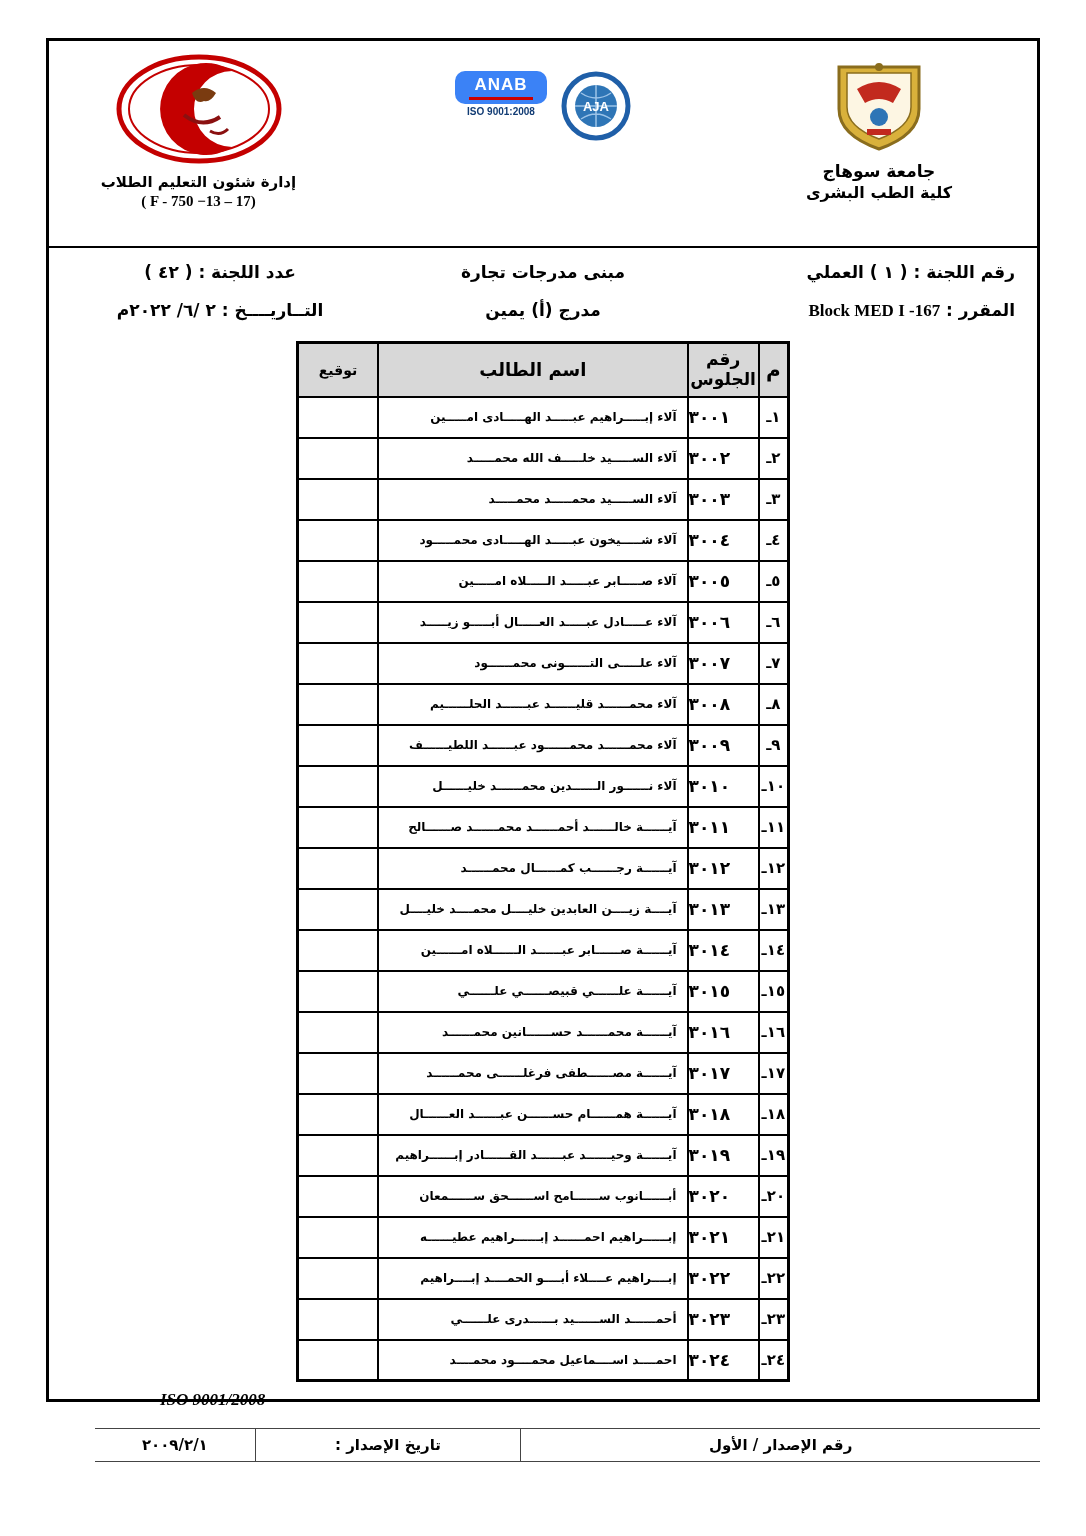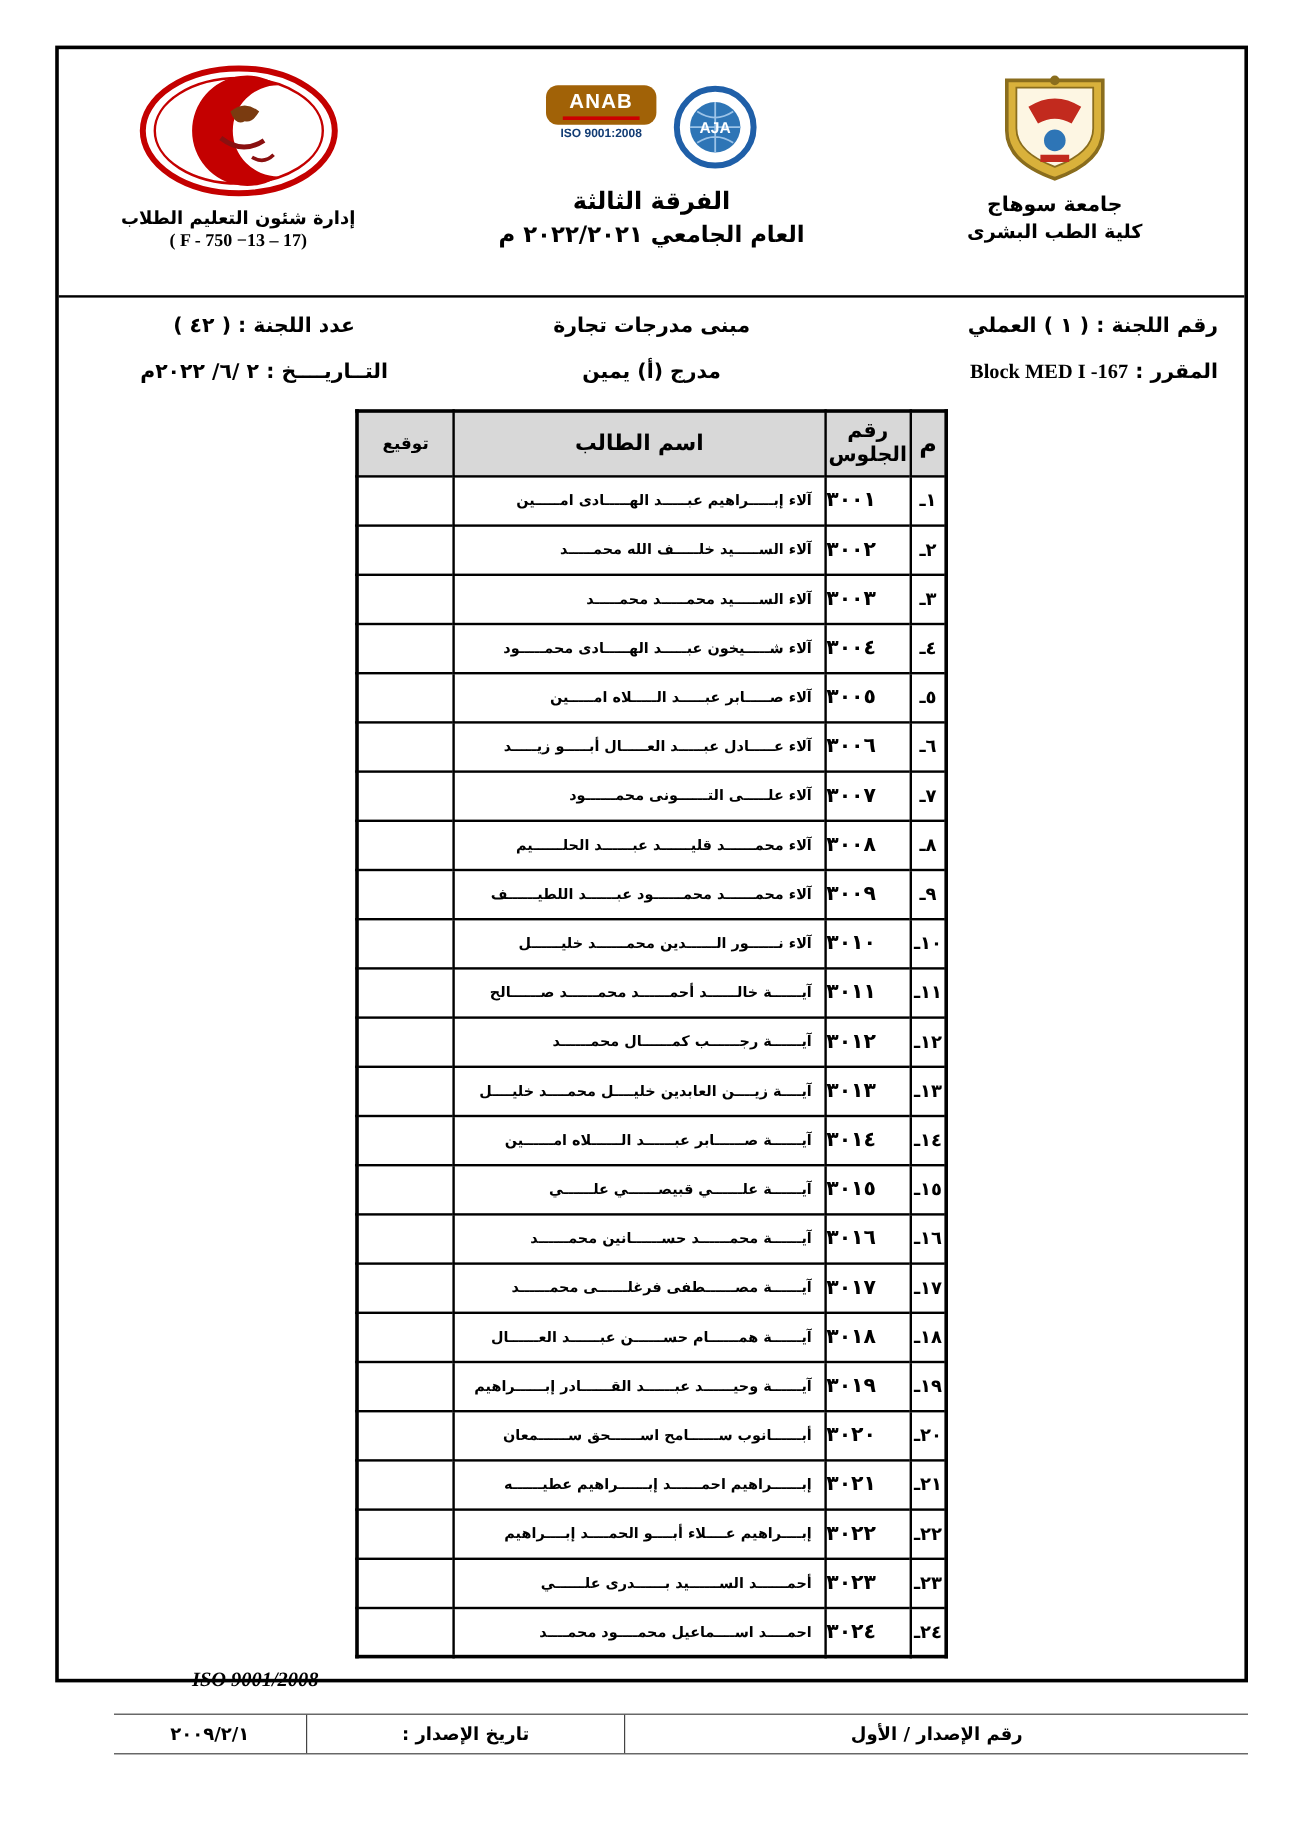--- a/index.html
+++ b/index.html
@@ -13,21 +13,21 @@
     position:absolute; top:38px; left:46px; width:994px; height:1364px;
     border:3px solid #000;
   }
   
   .h-left { position:absolute; top:12px; left:42px; width:215px; text-align:center; }
   .h-left .dept { font-size:15px; font-weight:bold; margin-top:4px; }
   .h-left .code { font-size:15px; font-weight:bold; font-family:"Liberation Serif", serif; margin-top:2px; }
   .h-center { position:absolute; top:30px; left:50%; transform:translateX(-50%); width:360px; text-align:center; }
   .logo-row { display:flex; justify-content:center; align-items:flex-start; gap:14px; height:78px; }
   .anab { width:92px; }
-  .anab-pill { background:#a16207; border-radius:10px; padding:4px 6px 3px; }
+  .anab-pill { background:#3b82f6; border-radius:10px; padding:4px 6px 3px; }
   .anab-pill .anab-txt { color:#fff; font-weight:bold; font-size:17px; letter-spacing:1px; font-family:"Liberation Sans", sans-serif; }
   .anab-pill .anab-bar { height:3px; background:#c00; margin:2px 8px 1px; }
   .anab-iso { font-size:10px; font-weight:bold; color:#123c74; margin-top:2px; font-family:"Liberation Sans", sans-serif; }
   .h-center .cls { font-size:20px; font-weight:bold; margin-top:6px; }
   .h-center .year { font-size:19px; font-weight:bold; margin-top:6px; direction:rtl; }
   .h-right { position:absolute; top:18px; right:48px; width:220px; text-align:center; }
   .h-right .uni { font-size:17px; font-weight:bold; margin-top:2px; }
   .h-right .fac { font-size:16px; font-weight:bold; margin-top:2px; }
   .h-divider { position:absolute; top:205px; left:0; width:100%; border-top:2px solid #000; }
   
@@ -99,22 +99,20 @@
           </div>
           <div class="anab-iso">ISO 9001:2008</div>
         </div>
         <svg width="70" height="70" viewBox="0 0 70 70">
           <circle cx="35" cy="35" r="32" fill="#fff" stroke="#1f5fa8" stroke-width="5"></circle>
           <circle cx="35" cy="35" r="21" fill="#2e75b6"></circle>
           <path d="M 14 35 h 42 M 35 14 v 42 M 20 22 q 15 10 30 0 M 20 48 q 15 -10 30 0" stroke="#9cc3e8" stroke-width="1.5" fill="none"></path>
           <text x="35" y="40" text-anchor="middle" font-size="13" font-weight="bold" fill="#fff" font-family="Liberation Sans, sans-serif">AJA</text>
         </svg>
       </div>
-      <div class="cls">الفرقة الثالثة</div>
-      <div class="year">العام الجامعي ٢٠٢٢/٢٠٢١ م</div>
     </div>
 
     <div class="h-right">
       <svg width="104" height="96" viewBox="0 0 104 96">
         <path d="M 12 8 h 80 v 42 q 0 26 -40 40 q -40 -14 -40 -40 Z" fill="#d9b13b" stroke="#8a6d1d" stroke-width="3"></path>
         <path d="M 20 14 h 64 v 34 q 0 20 -32 32 q -32 -12 -32 -32 Z" fill="#fdf6e3" stroke="#8a6d1d" stroke-width="1.5"></path>
         <path d="M 30 30 q 22 -14 44 0 l -8 14 q -14 -8 -28 0 Z" fill="#c22a1e"></path>
         <circle cx="52" cy="58" r="9" fill="#2e75b6"></circle>
         <path d="M 40 70 h 24 v 6 h -24 Z" fill="#c22a1e"></path>
         <circle cx="52" cy="8" r="4" fill="#8a6d1d"></circle>

